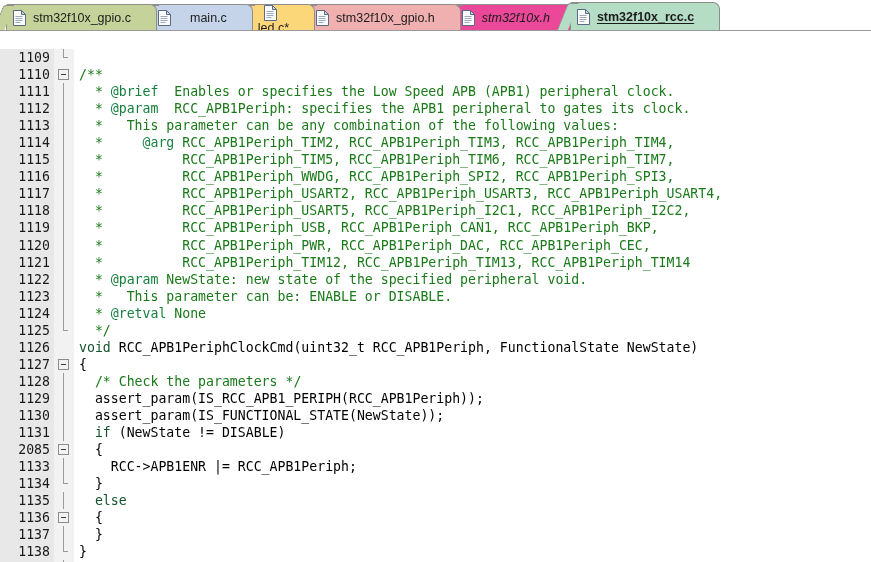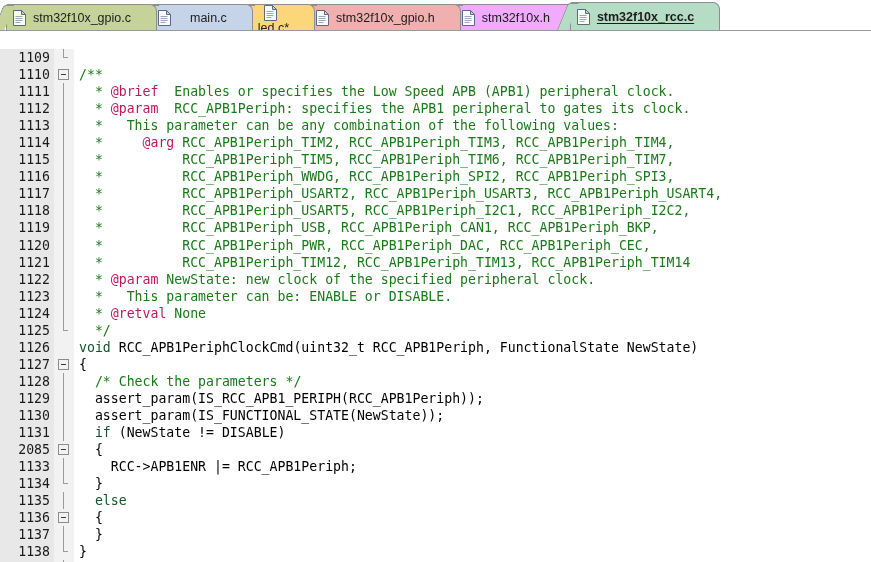--- a/index.html
+++ b/index.html
@@ -183,21 +183,21 @@
   }
   .codecol .cl {
     height: 17.05px;
     line-height: 17.05px;
     white-space: pre;
     font-family: "DejaVu Sans Mono", monospace;
     font-size: 13.2px;
     color: #000000;
   }
   .cmt { color: #1a7a1a; }
-  .tag { color: #be185d; }
+  .tag { color: #15803d; }
   .kw  { color: #14532d; }
 </style>
 </head>
 <body>
 
 <div id="tabbar">
   <div class="tabs-wrap">
       <div class="tab" style="background: rgb(197, 211, 154); z-index: 10;">
         <span class="doc-icon">
           <svg width="13" height="16" viewBox="0 0 13 16">
@@ -251,21 +251,21 @@
             <g stroke="#9aa8bb" stroke-width="1">
               <path d="M2.5 6.5 H9.5"></path>
               <path d="M2.5 8.5 H9.5"></path>
               <path d="M2.5 10.5 H9.5"></path>
               <path d="M2.5 12.5 H7.5"></path>
             </g>
           </svg>
         </span>
         <span class="tab-label">stm32f10x_gpio.h</span>
       </div>
-      <div class="tab" style="background: #f0abfc; z-index: 6;">
+      <div class="tab" style="background: #ec4899; z-index: 6; font-style: italic;">
         <span class="doc-icon">
           <svg width="13" height="16" viewBox="0 0 13 16">
             <path d="M0.5 0.5 H8.5 L12.5 4.5 V15.5 H0.5 Z" fill="#fbfbfb" stroke="#5a6a82" stroke-width="1"></path>
             <path d="M8.5 0.5 L12.5 4.5 H8.5 Z" fill="#c9d4e4" stroke="#5a6a82" stroke-width="1"></path>
             <g stroke="#9aa8bb" stroke-width="1">
               <path d="M2.5 6.5 H9.5"></path>
               <path d="M2.5 8.5 H9.5"></path>
               <path d="M2.5 10.5 H9.5"></path>
               <path d="M2.5 12.5 H7.5"></path>
             </g>
@@ -426,21 +426,21 @@
         <div class="cl"><span class="cmt">  * </span><span class="tag">@param</span><span class="cmt">  RCC_APB1Periph: specifies the APB1 peripheral to gates its clock.</span></div>
         <div class="cl"><span class="cmt">  *   This parameter can be any combination of the following values:</span></div>
         <div class="cl"><span class="cmt">  *     </span><span class="tag">@arg</span><span class="cmt"> RCC_APB1Periph_TIM2, RCC_APB1Periph_TIM3, RCC_APB1Periph_TIM4,</span></div>
         <div class="cl"><span class="cmt">  *          RCC_APB1Periph_TIM5, RCC_APB1Periph_TIM6, RCC_APB1Periph_TIM7,</span></div>
         <div class="cl"><span class="cmt">  *          RCC_APB1Periph_WWDG, RCC_APB1Periph_SPI2, RCC_APB1Periph_SPI3,</span></div>
         <div class="cl"><span class="cmt">  *          RCC_APB1Periph_USART2, RCC_APB1Periph_USART3, RCC_APB1Periph_USART4,</span></div>
         <div class="cl"><span class="cmt">  *          RCC_APB1Periph_USART5, RCC_APB1Periph_I2C1, RCC_APB1Periph_I2C2,</span></div>
         <div class="cl"><span class="cmt">  *          RCC_APB1Periph_USB, RCC_APB1Periph_CAN1, RCC_APB1Periph_BKP,</span></div>
         <div class="cl"><span class="cmt">  *          RCC_APB1Periph_PWR, RCC_APB1Periph_DAC, RCC_APB1Periph_CEC,</span></div>
         <div class="cl"><span class="cmt">  *          RCC_APB1Periph_TIM12, RCC_APB1Periph_TIM13, RCC_APB1Periph_TIM14</span></div>
-        <div class="cl"><span class="cmt">  * </span><span class="tag">@param</span><span class="cmt"> NewState: new clock of the specified peripheral clock.</span></div>
+        <div class="cl"><span class="cmt">  * </span><span class="tag">@param</span><span class="cmt"> NewState: new state of the specified peripheral void.</span></div>
         <div class="cl"><span class="cmt">  *   This parameter can be: ENABLE or DISABLE.</span></div>
         <div class="cl"><span class="cmt">  * </span><span class="tag">@retval</span><span class="cmt"> None</span></div>
         <div class="cl"><span class="cmt">  */</span></div>
         <div class="cl"><span class="kw">void</span><span> RCC_APB1PeriphClockCmd(uint32_t RCC_APB1Periph, FunctionalState NewState)</span></div>
         <div class="cl"><span>{</span></div>
         <div class="cl"><span>  </span><span class="cmt">/* Check the parameters */</span></div>
         <div class="cl"><span>  assert_param(IS_RCC_APB1_PERIPH(RCC_APB1Periph));</span></div>
         <div class="cl"><span>  assert_param(IS_FUNCTIONAL_STATE(NewState));</span></div>
         <div class="cl"><span>  </span><span class="kw">if</span><span> (NewState != DISABLE)</span></div>
         <div class="cl"><span>  {</span></div>

